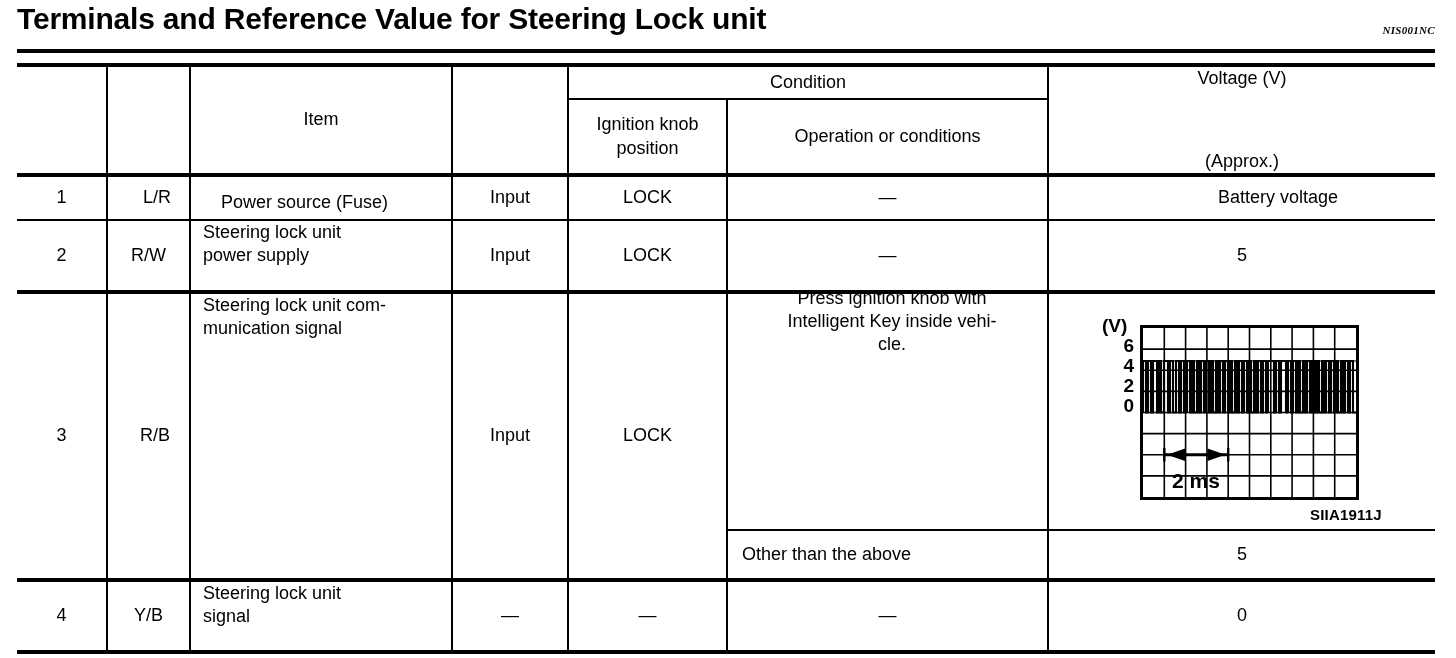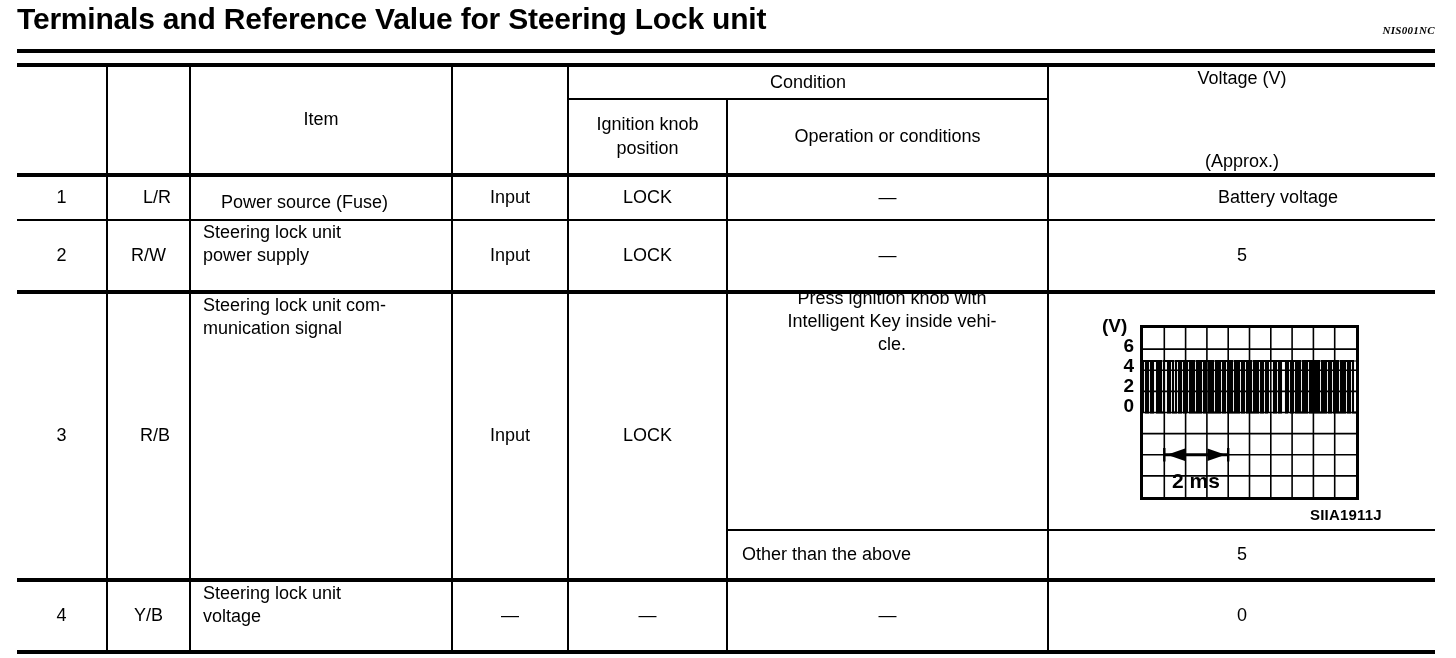--- a/index.html
+++ b/index.html
@@ -267,21 +267,21 @@
   </div>
 
   <div class="cell c" style="left:0px; top:519px; width:89px; height:68px;">
     <span>4</span>
   </div>
   <div class="cell c" style="left:91px; top:519px; width:81px; height:68px;">
     <span>Y/B</span>
   </div>
   <div class="cell l" style="left:186px; top:519px; width:248px; height:68px; flex-direction:column; align-items:flex-start;">
     <span>Steering lock unit</span>
-    <span>voltage</span>
+    <span>signal</span>
   </div>
   <div class="cell c" style="left:436px; top:519px; width:114px; height:68px;">
     <span>—</span>
   </div>
   <div class="cell c" style="left:552px; top:519px; width:157px; height:68px;">
     <span>—</span>
   </div>
   <div class="cell c" style="left:711px; top:519px; width:319px; height:68px;">
     <span>—</span>
   </div>

